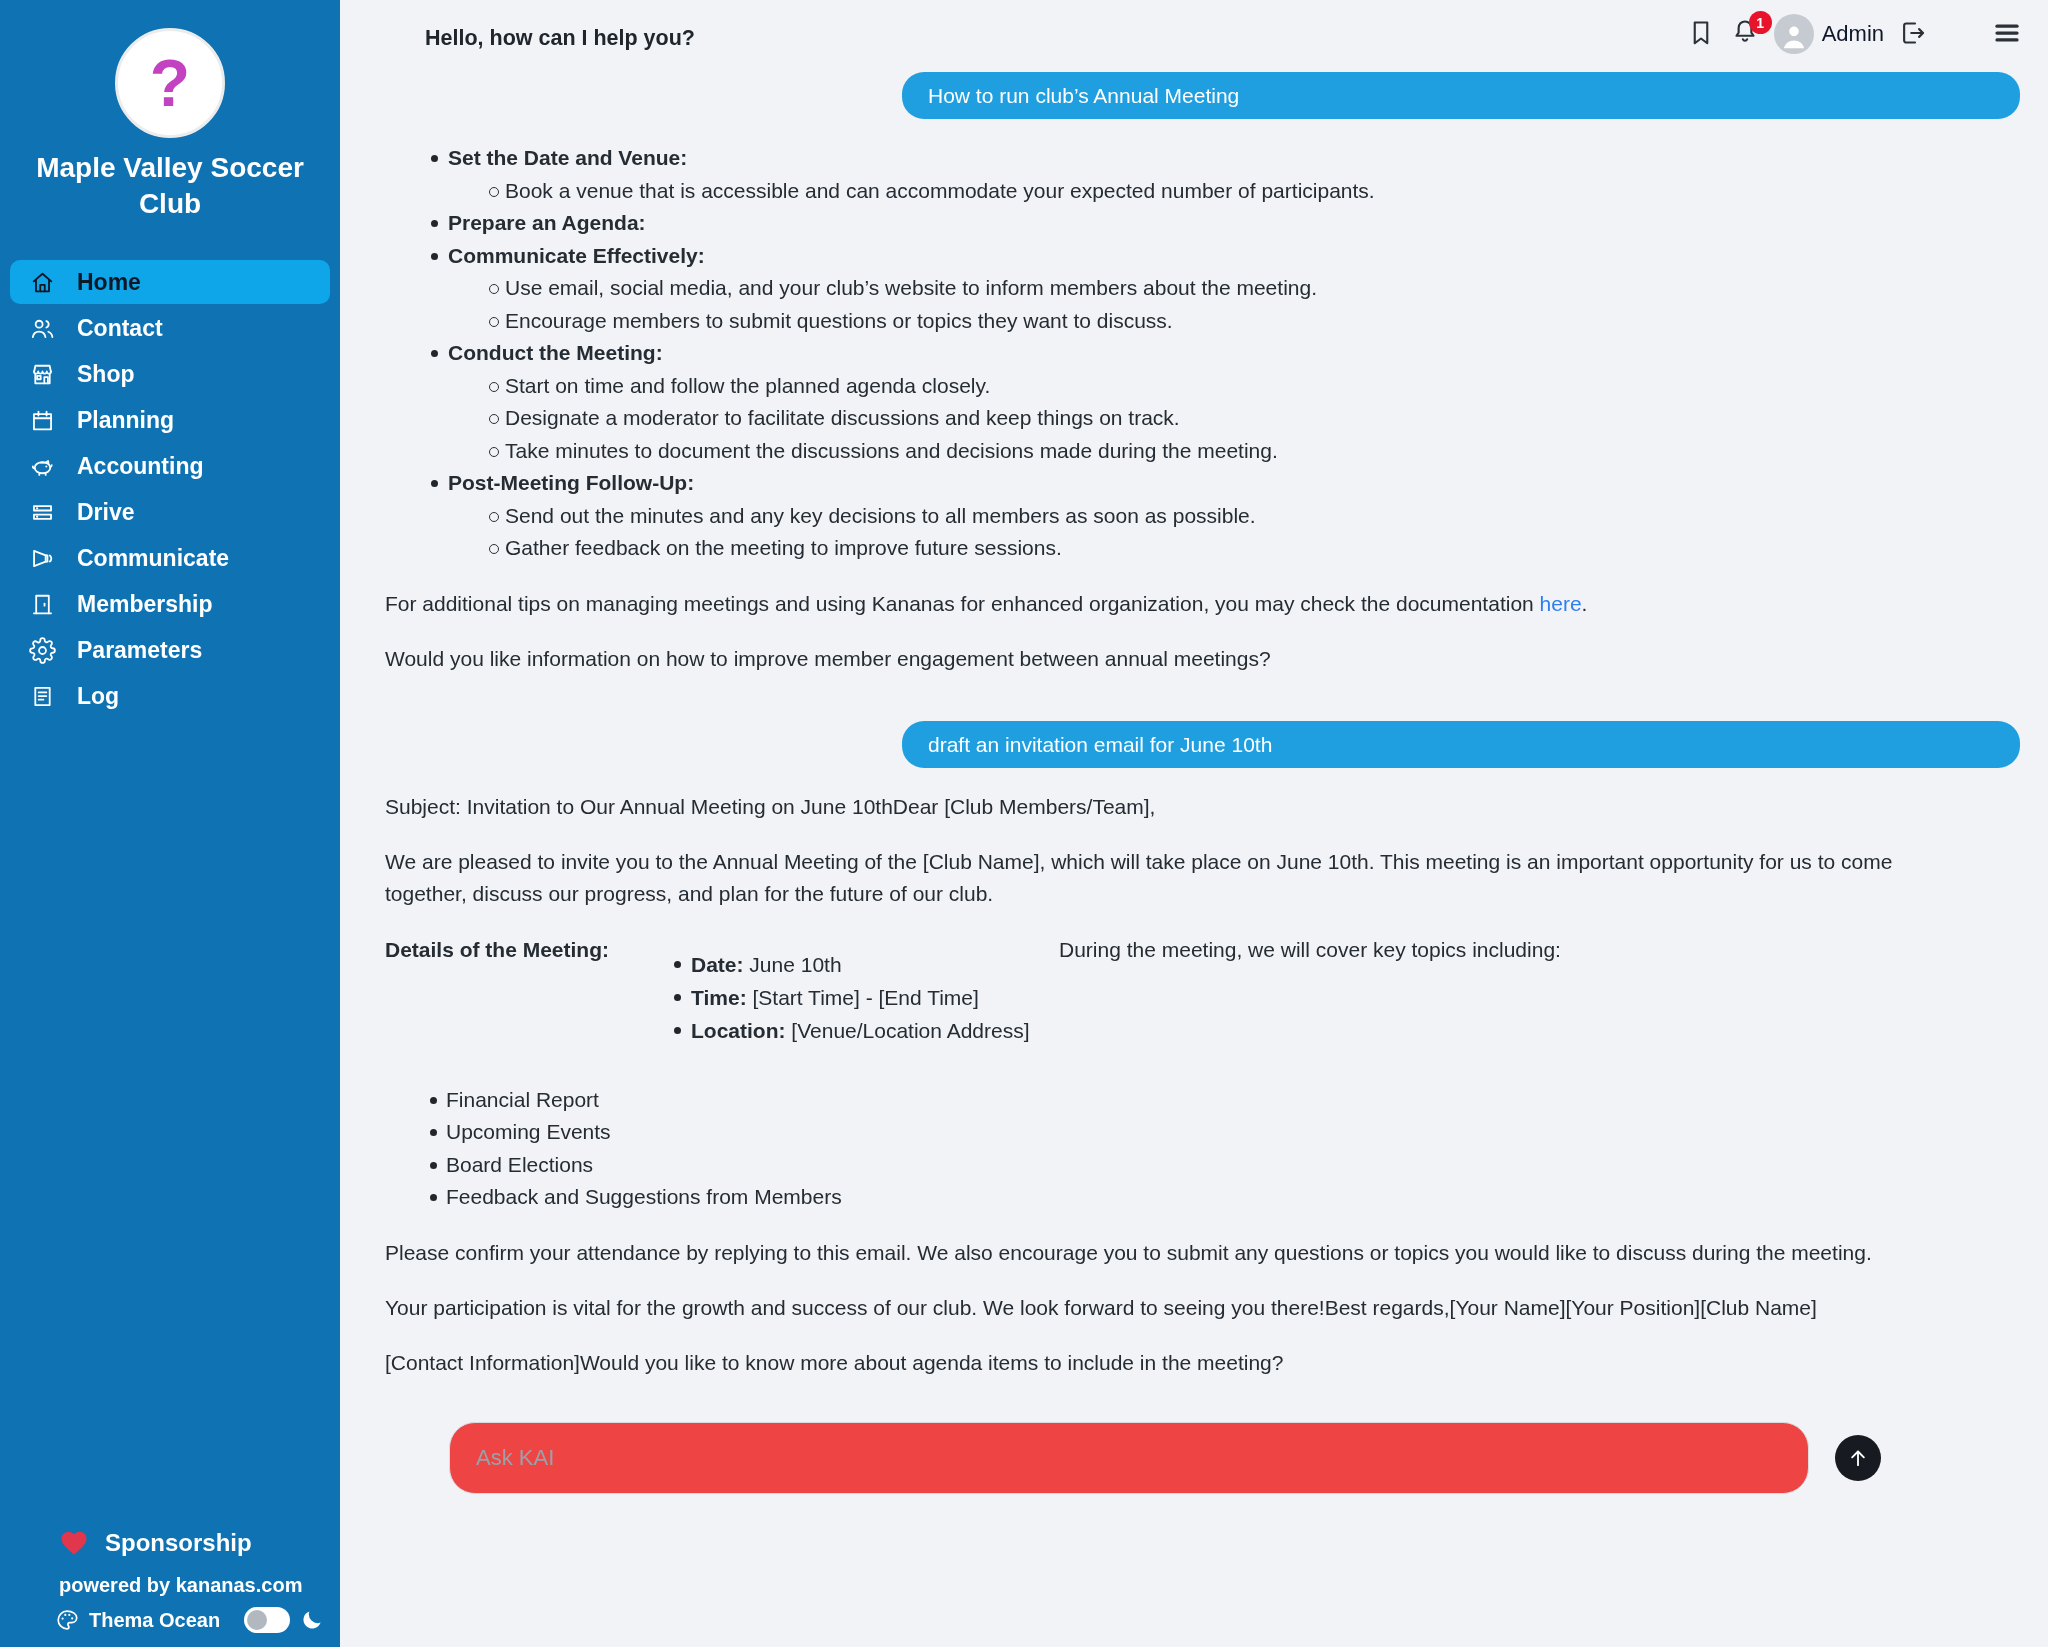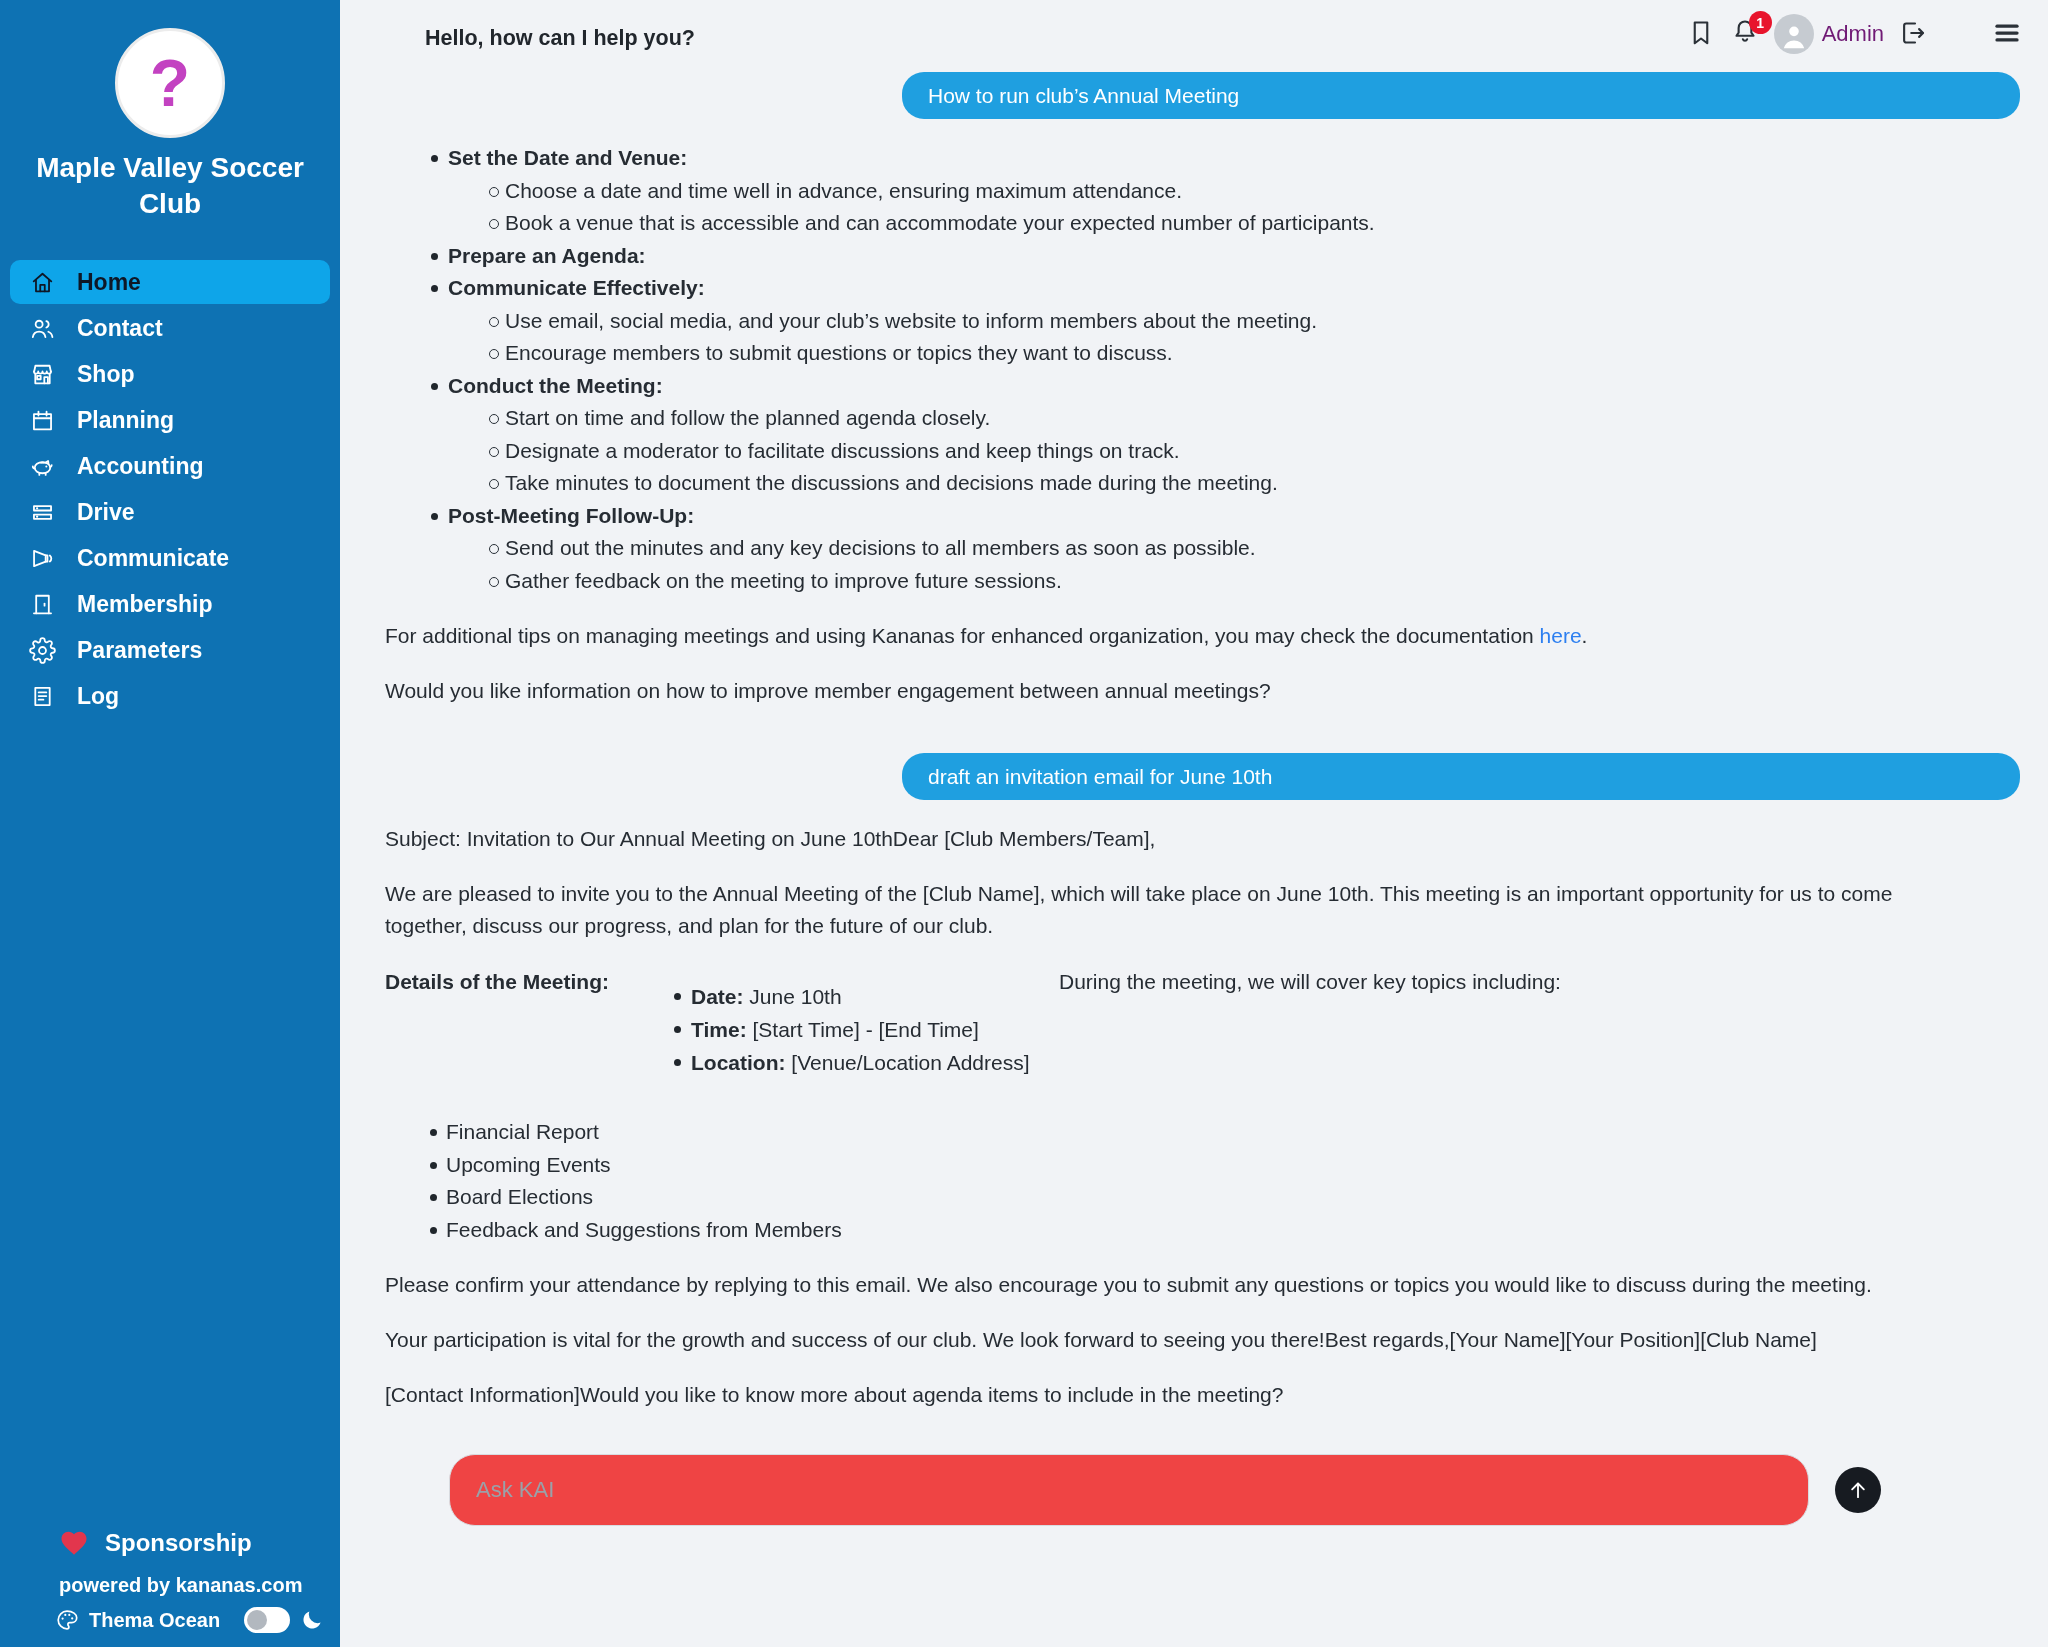--- a/index.html
+++ b/index.html
@@ -38,21 +38,21 @@
   .page-title { font-size:21.5px; font-weight:700; color:#21262c; margin:16px 0 0; }
   .top-icons { display:flex; align-items:center; gap:14px; color:#2b3138; }
   .top-icons svg { width:30px; height:30px; display:block; }
   .bell-wrap { position:relative; cursor:pointer; }
   .badge { position:absolute; top:-6px; right:-12px; min-width:23px; height:23px; border-radius:12px; background:#e8142c;
     color:#fff; font-size:14px; font-weight:700; display:flex; align-items:center; justify-content:center; padding:0 6px; }
   .avatar { width:40px; height:40px; border-radius:50%; background:#c6cbd1; overflow:hidden; display:flex;
     align-items:flex-end; justify-content:center; cursor:pointer; }
   .avatar svg { width:34px; height:34px; color:#fff; }
   .user-chip { display:flex; align-items:center; gap:8px; cursor:pointer; }
-  .admin-name { font-size:22px; color:#701a75; }
+  .admin-name { font-size:22px; color:#0f172a; }
   .icon-btn { cursor:pointer; background:none; border:none; padding:0; color:#2b3138; }
   .hamburger { margin-left:50px; }
 
   
   .chat { padding-left:45px; }
   .bubble { width:1118px; margin-left:auto; margin-right:28px; background:#1f9fe0; color:#fff; border-radius:22px;
     font-size:21px; line-height:23px; padding:12px 26px; margin-top:14px; }
   .bubble.second { margin-top:46px; }
   .para { font-size:21px; line-height:32px; margin:23px 0; width:1530px; color:#262c33; }
   .para.first { margin-top:28px; }
@@ -255,21 +255,20 @@
               </svg></span></button>
       </div>
     </div>
 
     <div class="chat">
       <div class="bubble"><span>How to run club’s Annual Meeting</span></div>
 
 
       <ul class="outline" id="outline1">
           <li><span class="sec-title">Set the Date and Venue:</span><ul class="sub">
-              <li>Choose a date and time well in advance, ensuring maximum attendance.</li>
               <li>Book a venue that is accessible and can accommodate your expected number of participants.</li>
             </ul></li>
           <li><span class="sec-title">Prepare an Agenda:</span></li>
           <li><span class="sec-title">Communicate Effectively:</span><ul class="sub">
               <li>Use email, social media, and your club’s website to inform members about the meeting.</li>
               <li>Encourage members to submit questions or topics they want to discuss.</li>
             </ul></li>
           <li><span class="sec-title">Conduct the Meeting:</span><ul class="sub">
               <li>Start on time and follow the planned agenda closely.</li>
               <li>Designate a moderator to facilitate discussions and keep things on track.</li>

